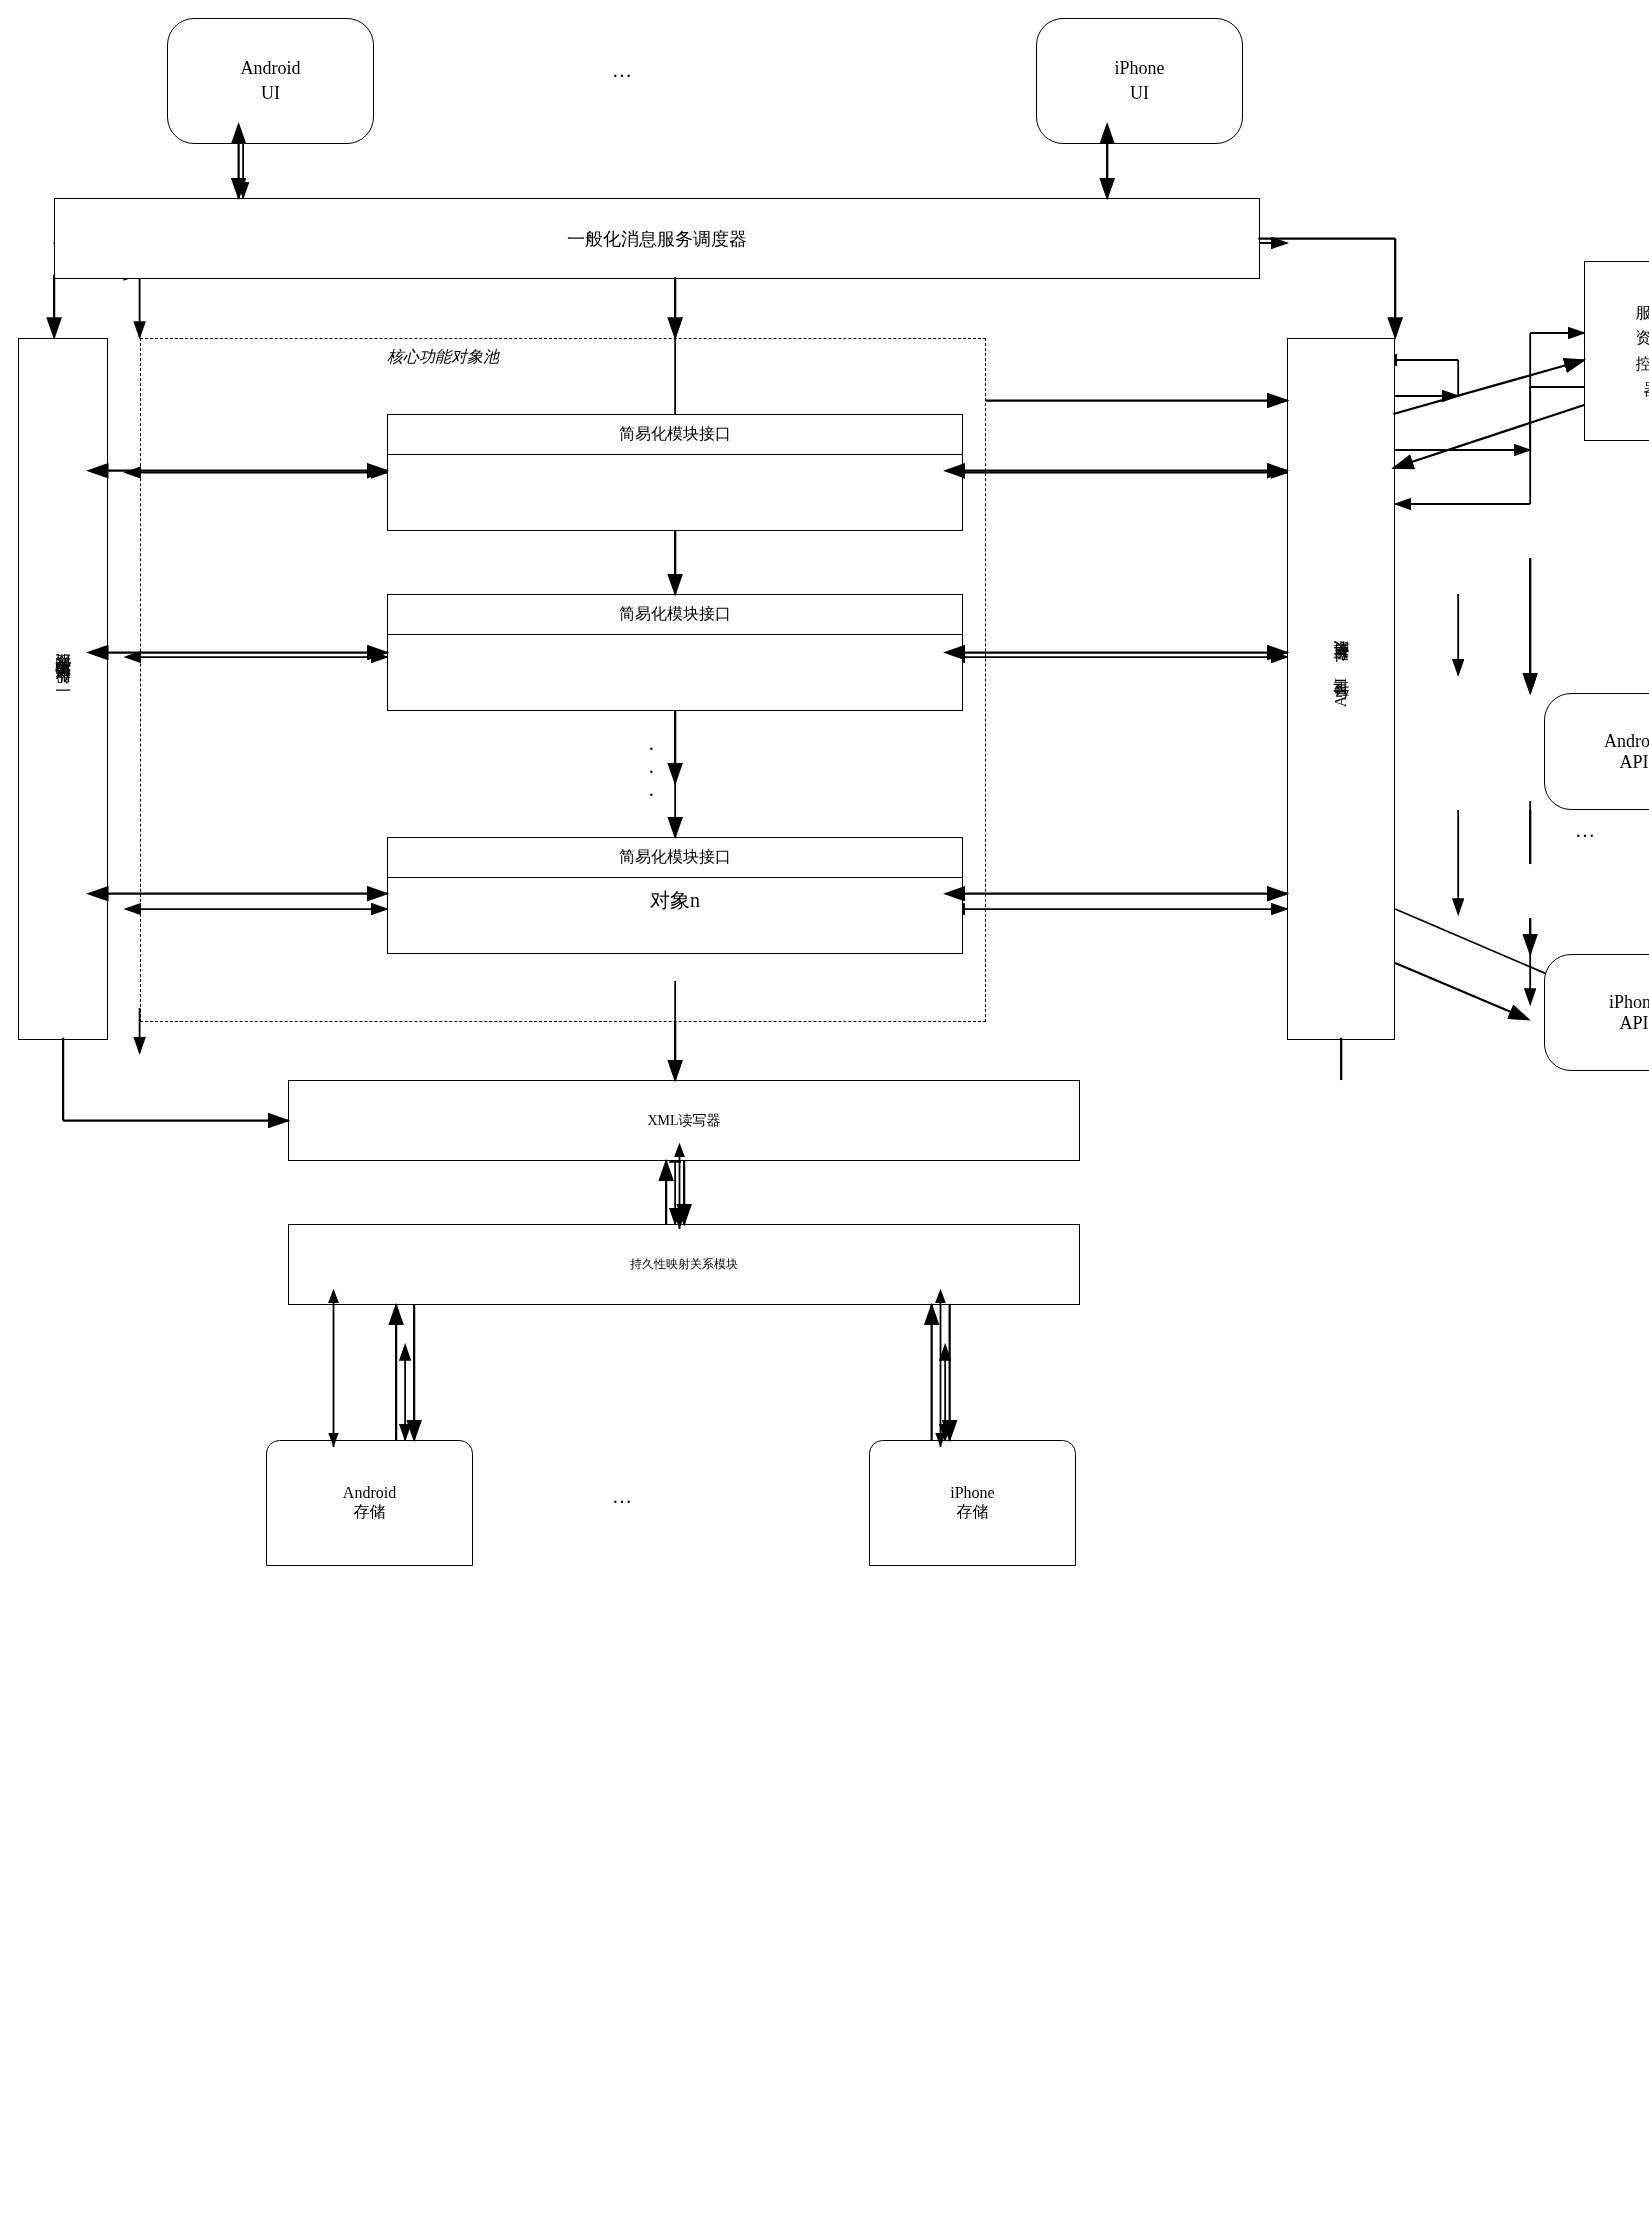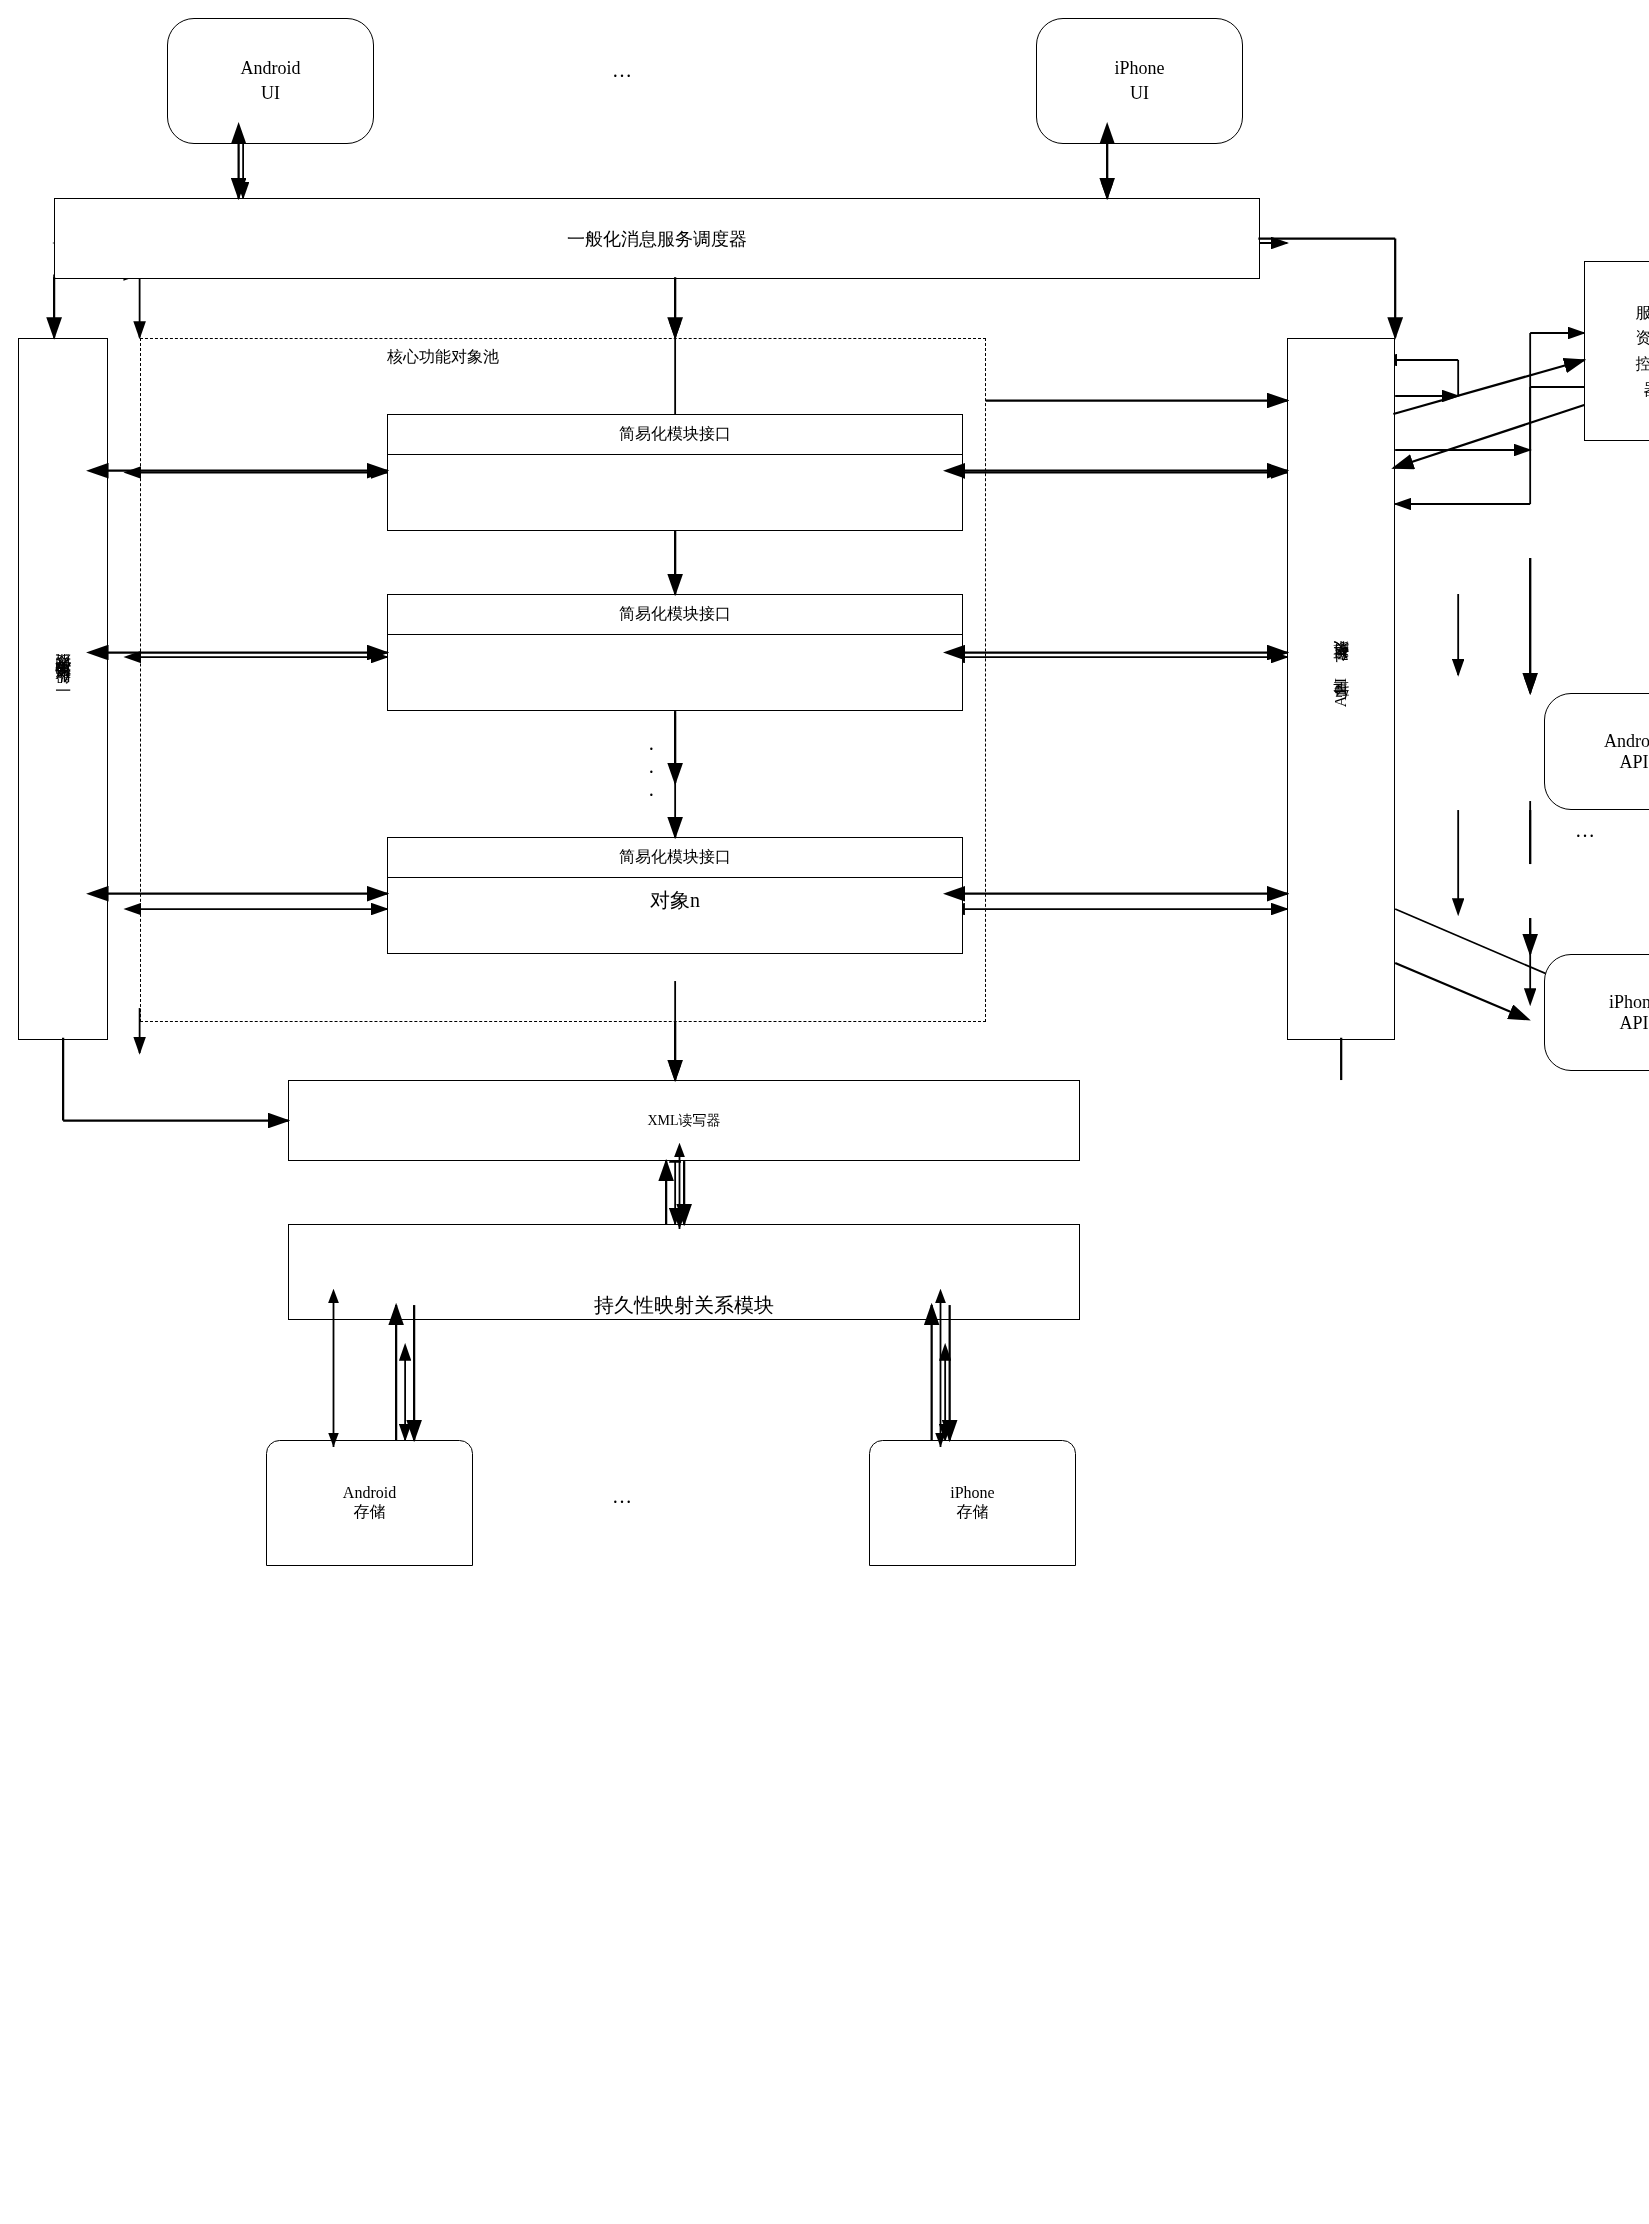--- a/index.html
+++ b/index.html
@@ -74,20 +74,21 @@
       position: absolute;
       pointer-events: none;
       overflow: visible;
     }
 
     .label-text {
       position: absolute;
       font-size: 14.4px;
       text-align: left;
       background: transparent;
+      font-style: italic;
     }
 
     .dots-text {
       position: absolute;
       font-size: 18px;
       letter-spacing: 3.6px;
     }
   </style>
 </head>
 <body>
@@ -249,21 +250,21 @@
   </div>
 
   <div class="rounded-box" style="left:1512px;top:954px;width:180px;height:117px;font-size:18px;">
     <span>iPhone<br>API</span>
   </div>
 
   <div class="rect-box" style="left:288px;top:1080px;width:792px;height:81px;font-size:14px;">
     <span>XML读写器</span>
   </div>
 
-  <div class="rect-box" style="left:288px;top:1224px;width:792px;height:96px;font-size:20px;align-items:flex-end;">
+  <div class="rect-box" style="left:288px;top:1224px;width:792px;height:81px;font-size:12px;">
     <span>持久性映射关系模块</span>
   </div>
 
   <svg style="position:absolute;left:666px;top:1157px;width:27px;height:72px;overflow:visible;" viewBox="0 0 30 80" width="27" height="72">
     <defs>
       <marker id="ah-e" markerWidth="8" markerHeight="6" refX="8" refY="3" orient="auto">
         <polygon points="0 0, 8 3, 0 6" fill="#000"></polygon>
       </marker>
       <marker id="ah-s" markerWidth="8" markerHeight="6" refX="0" refY="3" orient="auto-start-reverse">
         <polygon points="0 0, 8 3, 0 6" fill="#000"></polygon>

